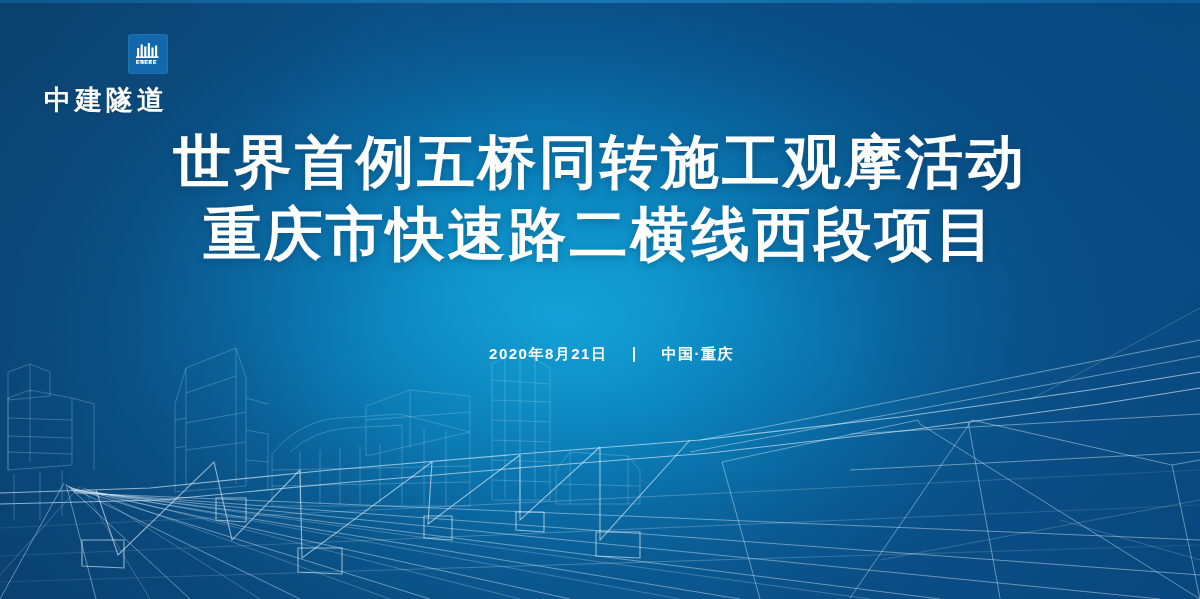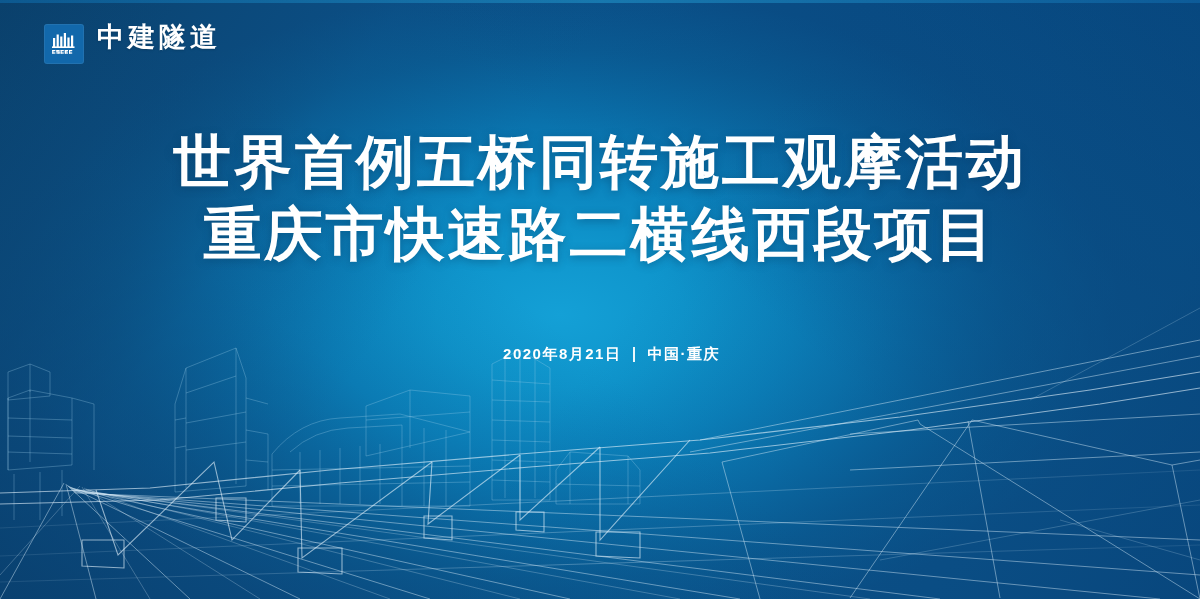--- a/index.html
+++ b/index.html
@@ -72,22 +72,22 @@
     background:linear-gradient(90deg,#0d5d96,#1a7fb5,#0e5f9d);
     opacity:.85;
   }
 
   
   .artwork { position:absolute; inset:0; }
   .artwork svg { display:block; width:1200px; height:599px; }
 
   
   .logo-row {
-    position:absolute; left:44px; top:24px;
-    display:flex; align-items:flex-start; gap:13px;
+    position:absolute; left:44px; top:34px;
+    display:flex; align-items:flex-end; gap:13px;flex-direction:column;
   }
   .logo-mark {
     width:40px; height:40px;
     background:#1268ab;
     border-radius:3px;
     display:flex; align-items:center; justify-content:center;
     flex:0 0 auto;
     box-shadow:0 0 0 1px rgba(255,255,255,.07) inset;
   }
   .logo-mark svg { display:block; }
@@ -113,21 +113,21 @@
     line-height:72px;
     letter-spacing:3px;
     white-space:nowrap;
     text-shadow:0 2px 9px rgba(3,52,90,.40);
   }
 
   
   .meta {
     position:absolute; left:0; right:0; top:345px;
     display:flex; align-items:center; justify-content:center;
-    gap:12px;
+    gap:26px;
     padding-left:23px;
   }
   .meta-text {
     color:#ffffff;
     font-size:15px;
     font-weight:bold;
     letter-spacing:1.5px;
     white-space:nowrap;
   }
   .meta-sep {

